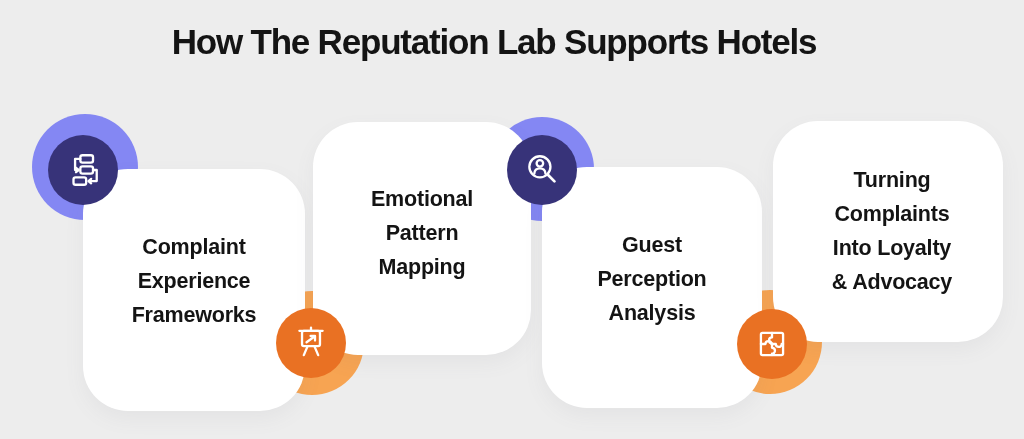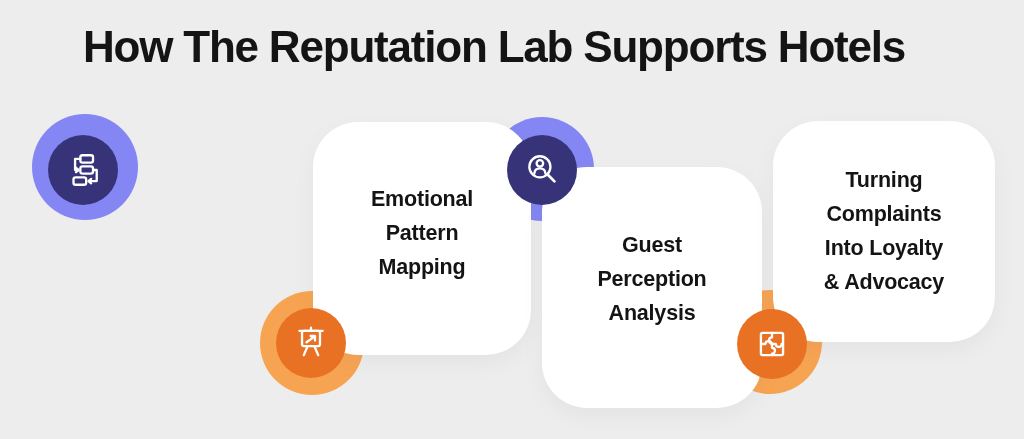--- a/index.html
+++ b/index.html
@@ -7,21 +7,21 @@
     position:relative;
     width:1024px;height:439px;
     background:var(--background,#ededed);
     font-family:"Liberation Sans",sans-serif;
     overflow:hidden;
   }
   .page-title{
     position:absolute;
     top:22px;left:0;width:988px;
     text-align:center;
-    font-size:44px;font-weight:bold;
+    font-size:35px;font-weight:bold;
     letter-spacing:-1.2px;
     color:var(--text,#141414);
     margin:0;
   }
   .card{
     position:absolute;
     background:var(--card,#ffffff);
     border-radius:45px;
     z-index:2;
     display:flex;align-items:center;justify-content:center;
@@ -32,21 +32,21 @@
     line-height:34px;
     letter-spacing:-0.2px;
     text-align:center;
     color:var(--text,#141414);
     white-space:pre-line;
     margin:0;
   }
   #card-1{left:83px;top:169px;width:222px;height:224px;padding-bottom:18px;}
   #card-2{left:313px;top:122px;width:218px;height:221px;padding-bottom:12px;justify-content:center;}
   #card-3{left:542px;top:167px;width:220px;height:223px;padding-bottom:18px;}
-  #card-4{left:773px;top:121px;width:222px;height:219px;padding-bottom:2px;}
+  #card-4{left:773px;top:121px;width:222px;height:219px;padding-bottom:2px;padding-left:8px;}
   .ring{
     position:absolute;border-radius:50%;z-index:1;
   }
   .disc{
     position:absolute;border-radius:50%;z-index:3;
     width:70px;height:70px;
     display:flex;align-items:center;justify-content:center;
   }
   .ring.purple{background:var(--purple-ring,#8487f3);}
   .disc.purple{background:var(--purple-disc,#373379);}
@@ -67,20 +67,25 @@
 
 <div id="canvas">
 
   <h1 class="page-title">How The Reputation Lab Supports Hotels</h1>
 
   <div class="ring purple" id="ring-1"></div>
   <div class="ring orange" id="ring-2"></div>
   <div class="ring purple" id="ring-3"></div>
   <div class="ring orange" id="ring-4"></div>
 
+  <div class="card" id="card-1">
+    <p class="card-title">Complaint
+Experience
+Frameworks</p>
+  </div>
   <div class="card" id="card-2">
     <p class="card-title">Emotional
 Pattern
 Mapping</p>
   </div>
   <div class="card" id="card-3">
     <p class="card-title">Guest
 Perception
 Analysis</p>
   </div>

